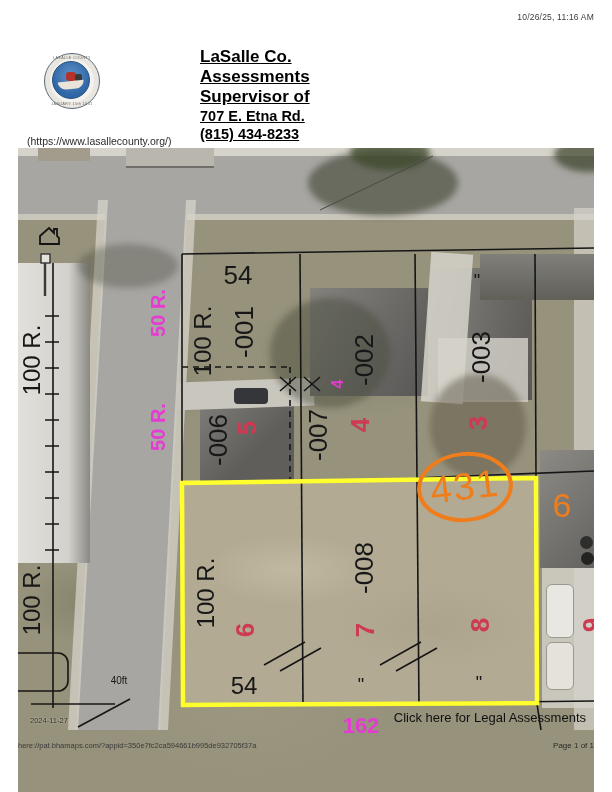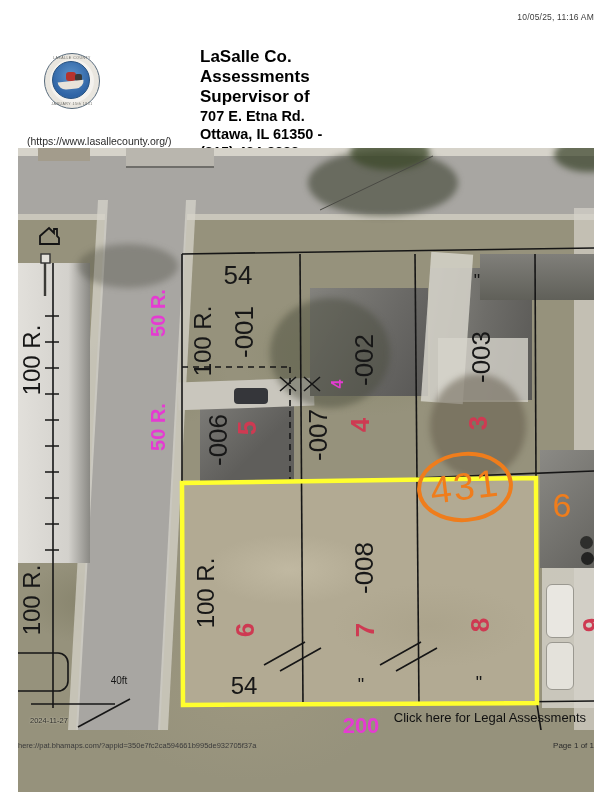--- a/index.html
+++ b/index.html
@@ -13,21 +13,21 @@
   #seal{top:53px;left:44px;width:54px;height:54px;border-radius:50%;
     background:#f4f2ee;border:1.5px solid #56697a;box-shadow:inset 0 0 0 5px #e9e6df;}
   #seal .inner{position:absolute;left:7px;top:7px;width:36px;height:36px;border-radius:50%;
     background:radial-gradient(circle at 50% 38%,#5d93c9 0%,#2f64a5 70%);border:1px solid #24507f;overflow:hidden;}
   #seal .canoe{position:absolute;left:5px;top:19px;width:26px;height:8px;background:#e8e4da;
     border-radius:0 0 12px 12px;transform:rotate(-6deg);}
   #seal .fig{position:absolute;left:13px;top:10px;width:10px;height:9px;background:#b5332c;border-radius:3px;}
   #seal .fig2{position:absolute;left:22px;top:12px;width:7px;height:7px;background:#3a3a38;border-radius:2px;}
   #seal .ringtext{position:absolute;width:100%;text-align:center;font-size:3.5px;color:#6a6a66;letter-spacing:.5px;}
   #site-link{top:107px;left:27px;font-size:10.5px;color:#2b2b2b;margin-top:28px;}
-  #org-block{top:47px;left:200px;font-weight:bold;color:#000;}
+  #org-block{top:47px;left:200px;font-weight:bold;color:#000;text-decoration:underline;}
   #org-block .org-line{font-size:17px;line-height:20px;}
   #org-block .addr-line{font-size:14.5px;line-height:18px;}
   
   #map{left:18px;top:148px;width:576px;height:732px;overflow:hidden;
     background-color:#96927c;
     background-image:
       radial-gradient(ellipse 120px 70px at 22% 32%, rgba(140,138,112,.8) 0%, rgba(140,138,112,0) 70%),
       radial-gradient(ellipse 180px 90px at 60% 28%, rgba(133,133,104,.7) 0%, rgba(133,133,104,0) 70%),
       radial-gradient(ellipse 160px 120px at 80% 55%, rgba(148,144,120,.7) 0%, rgba(148,144,120,0) 70%),
       radial-gradient(ellipse 200px 120px at 40% 75%, rgba(158,152,128,.8) 0%, rgba(158,152,128,0) 70%),
@@ -50,40 +50,39 @@
   #disclaimer{position:absolute;right:8px;top:562px;font-size:13px;color:#101010;}
   #date-stamp{position:absolute;left:12px;top:568px;font-size:7.5px;color:#2e2e2a;
     text-shadow:0 0 2px rgba(230,225,210,.9);}
   
   #footer-url{left:18px;top:741px;font-size:7.5px;color:#3a3a3a;}
   #footer-page{right:18px;top:741px;font-size:8px;color:#2b2b2b;}
 </style>
 </head>
 <body>
 
-<div class="abs" id="timestamp">10/05/25, 11:16 AM</div>
+<div class="abs" id="timestamp">10/26/25, 11:16 AM</div>
 
 <div class="abs" id="seal">
   <div class="ringtext" style="top:2px;">LASALLE COUNTY</div>
   <div class="inner">
     <div class="fig"></div>
       <div class="fig2"></div>
       <div class="canoe"></div>
   </div>
   <div class="ringtext" style="bottom:2px;">JANUARY 15th 1831</div>
 </div>
 
 <div class="abs" id="site-link">(https://www.lasallecounty.org/)</div>
 
 <div class="abs" id="org-block">
   <div class="org-line">LaSalle Co.</div>
   <div class="org-line">Assessments</div>
   <div class="org-line">Supervisor of</div>
   <div class="addr-line">707 E. Etna Rd.</div>
-  <div class="addr-line">Ottawa, IL 61350 -</div>
   <div class="addr-line">(815) 434-8233</div>
 </div>
 
 <div class="abs" id="map">
 
   <div class="layer walk" style="left:0;top:0;width:576px;height:8px;"></div>
   <div class="layer road" style="left:0;top:8px;width:576px;height:58px;"></div>
   <div class="layer walk" style="left:0;top:66px;width:576px;height:6px;opacity:.8;"></div>
   <div class="layer road" style="left:0;top:40px;width:200px;height:542px;clip-path:polygon(88px 10px,170px 10px,142px 542px,58px 542px);"></div>
   <div class="layer walk" style="left:0;top:40px;width:200px;height:542px;opacity:.75;clip-path:polygon(80px 12px,90px 12px,60px 542px,50px 542px);"></div>
@@ -174,21 +173,21 @@
       <div class="maplabel c-red rot" style="left: 229px; top: 280px; font-size: 26px;">5</div>
       <div class="maplabel c-red rot" style="left: 342px; top: 277px; font-size: 26px;">4</div>
       <div class="maplabel c-red rot" style="left: 460px; top: 275px; font-size: 26px;">3</div>
       <div class="maplabel c-red rot" style="left: 227px; top: 482px; font-size: 26px;">6</div>
       <div class="maplabel c-red rot" style="left: 347px; top: 482px; font-size: 26px;">7</div>
       <div class="maplabel c-red rot" style="left: 462px; top: 477px; font-size: 26px;">8</div>
       <div class="maplabel c-red rot" style="left: 574px; top: 477px; font-size: 26px;">9</div>
       <div class="maplabel c-magenta rot" style="left: 140px; top: 165px; font-size: 20px;">50 R.</div>
       <div class="maplabel c-magenta rot" style="left: 140px; top: 279px; font-size: 20px;">50 R.</div>
       <div class="maplabel c-magenta rot" style="left: 320px; top: 236px; font-size: 16px;">4</div>
-      <div class="maplabel c-magenta" style="left: 343px; top: 578px; font-size: 22px;">200</div>
+      <div class="maplabel c-magenta" style="left: 343px; top: 578px; font-size: 22px;">162</div>
       <div class="maplabel c-orange" style="left: 544px; top: 357px; font-size: 34px;">6</div>
     </div>
 
   <div id="big-parcel-num">431</div>
   <div id="disclaimer">Click here for Legal Assessments</div>
   <div id="date-stamp">2024-11-27</div>
 </div>
 
 <div class="abs" id="footer-url">here://pat.bhamaps.com/?appid=350e7fc2ca594661b995de932705f37a</div>
 <div class="abs" id="footer-page">Page 1 of 1</div>

